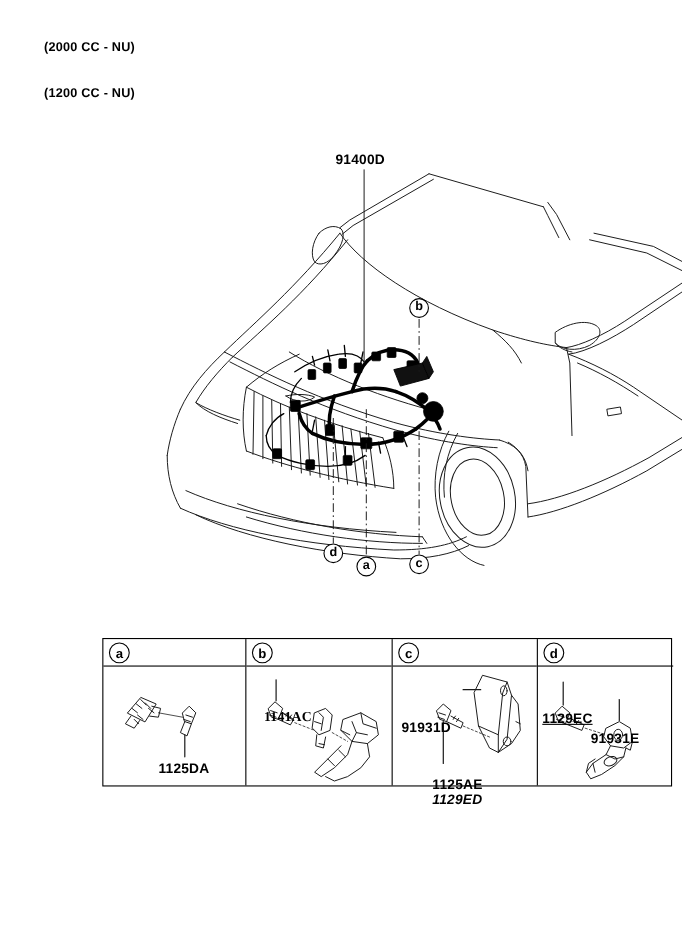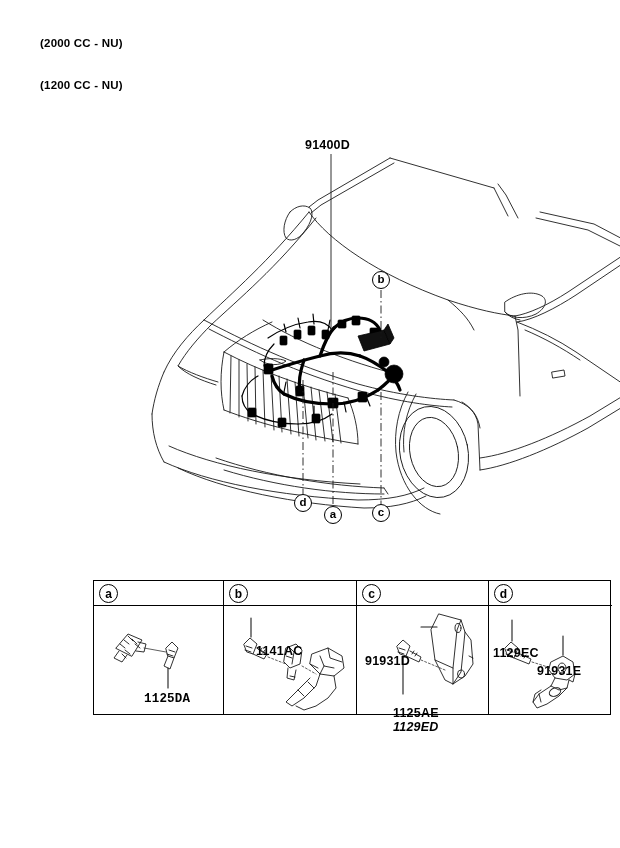--- a/index.html
+++ b/index.html
@@ -64,26 +64,26 @@
   #callout-b{left:344px;top:271px;}
   #callout-d{left:266px;top:494px;}
   #callout-a{left:296px;top:506px;}
   #callout-c{left:344px;top:504px;}
 
   
   .plabel{
     position:absolute;font-size:12.5px;font-weight:bold;
     letter-spacing:.2px;white-space:nowrap;
   }
-  #p-1125DA{left:50px;top:86px;font-family:Liberation Mono, monospace;}
-  #p-1141AC{left:32px;top:38px;}
+  #p-1125DA{left:50px;top:86px;}
+  #p-1141AC{left:16px;top:38px;font-family:Liberation Serif, serif;}
   #p-91931D{left:8px;top:48px;}
   #p-1125AE{left:36px;top:100px;text-align:center;}
   #p-1129ED{left:36px;top:114px;font-style:italic;}
-  #p-1129EC{left:4px;top:40px;}
+  #p-1129EC{left:4px;top:40px;text-decoration:underline;}
   #p-91931E{left:48px;top:58px;text-align:center;}
 
   svg{display:block;overflow:visible;}
   .cell-body svg{position:absolute;left:0;top:0;}
 </style>
 </head>
 <body>
 
 <div class="page">
 

